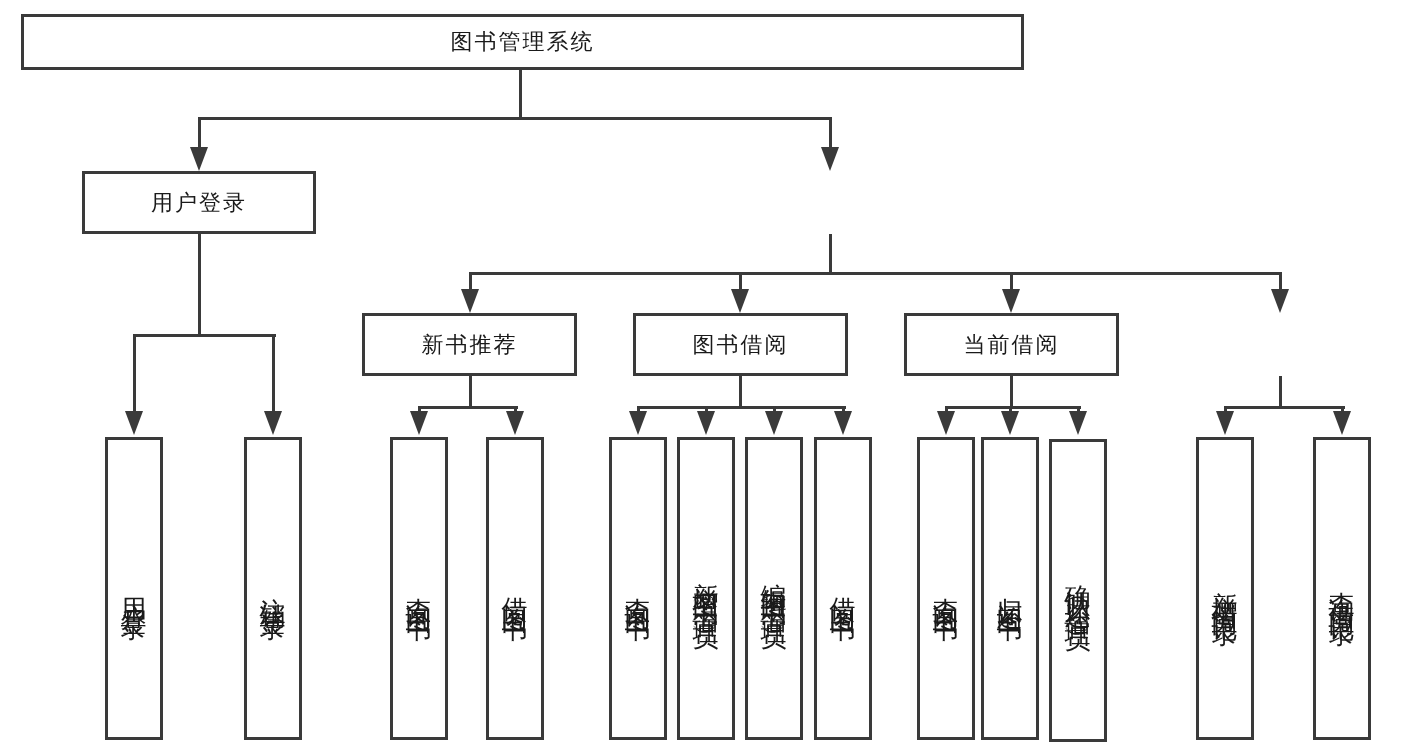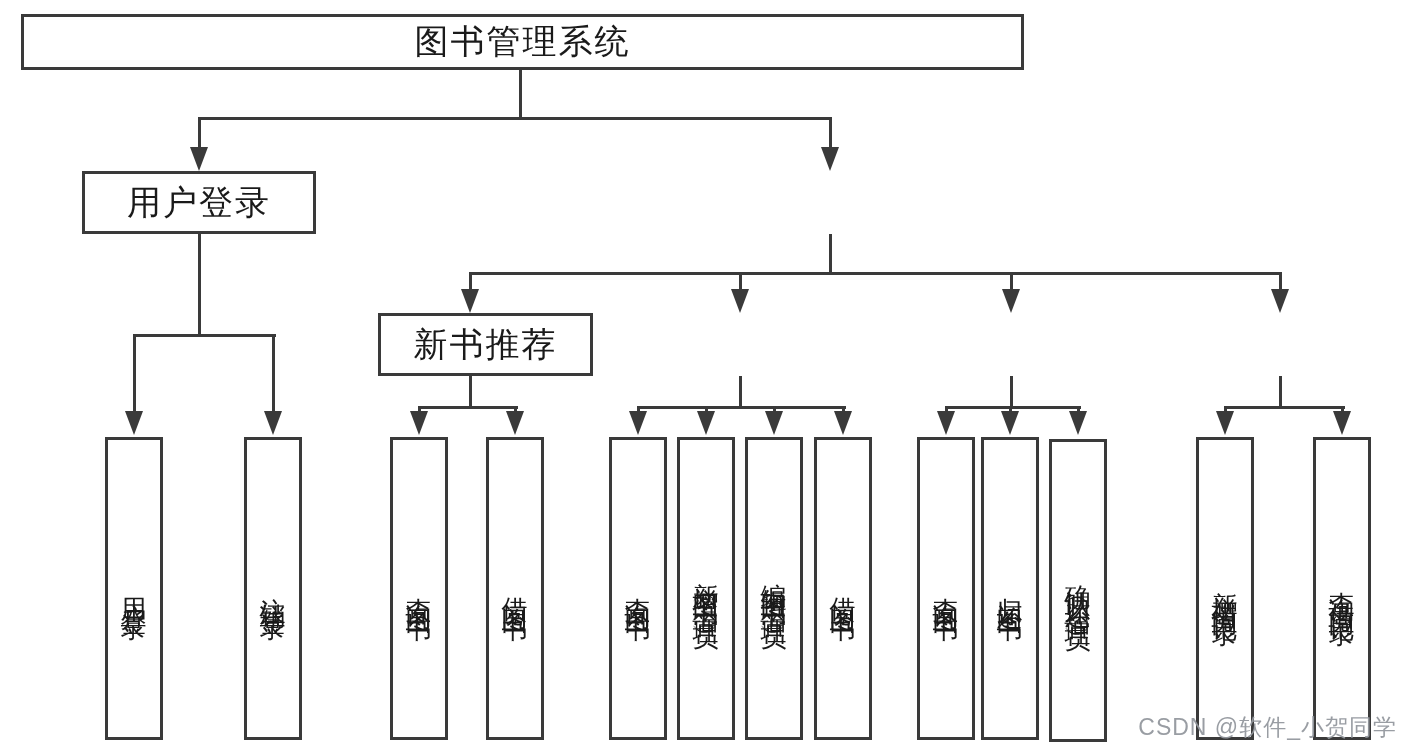--- a/index.html
+++ b/index.html
@@ -12,21 +12,21 @@
   }
   .node{
     position:absolute;
     box-sizing:border-box;
     border:3px solid #3a3a3a;
     background:#ffffff;
     display:flex;
     align-items:center;
     justify-content:center;
     color:#1a1a1a;
-    font-size:34px;
+    font-size:22px;
     letter-spacing:2px;
     white-space:nowrap;
   }
   .node-v{
     position:absolute;
     box-sizing:border-box;
     border:3px solid #3a3a3a;
     background:#ffffff;
     display:flex;
     align-items:center;
@@ -89,22 +89,28 @@
   <div class="hl" style="left:469px;top:272px;width:813px"></div>
   <div class="vl" style="left:469px;top:272px;height:20px"></div>
   <div class="arrow" style="left:461px;top:289px"></div>
   <div class="vl" style="left:739px;top:272px;height:20px"></div>
   <div class="arrow" style="left:731px;top:289px"></div>
   <div class="vl" style="left:1010px;top:272px;height:20px"></div>
   <div class="arrow" style="left:1002px;top:289px"></div>
   <div class="vl" style="left:1279px;top:272px;height:20px"></div>
   <div class="arrow" style="left:1271px;top:289px"></div>
 
-  <div class="node" style="left:378px;top:313px;width:215px;height:63px">
+  <div class="node" style="left:362px;top:313px;width:215px;height:63px">
     <span>新书推荐</span>
+  </div>
+  <div class="node" style="left:633px;top:313px;width:215px;height:63px">
+    <span>图书借阅</span>
+  </div>
+  <div class="node" style="left:904px;top:313px;width:215px;height:63px">
+    <span>当前借阅</span>
   </div>
 
   <div class="vl" style="left:469px;top:376px;height:33px"></div>
   <div class="hl" style="left:418px;top:406px;width:100px"></div>
   <div class="vl" style="left:418px;top:406px;height:9px"></div>
   <div class="arrow" style="left:410px;top:411px"></div>
   <div class="vl" style="left:514px;top:406px;height:9px"></div>
   <div class="arrow" style="left:506px;top:411px"></div>
 
   <div class="vl" style="left:739px;top:376px;height:33px"></div>
@@ -171,15 +177,14 @@
     <span class="vtext">确认归还（管理员）</span>
   </div>
 
   <div class="node-v" style="left:1196px;top:437px;width:58px;height:303px">
     <span class="vtext">新增借阅记录</span>
   </div>
   <div class="node-v" style="left:1313px;top:437px;width:58px;height:303px">
     <span class="vtext">查询借阅记录</span>
   </div>
 
-  <div class="watermark">CSDN @软件_小贺同学</div>
 
 </div>
 
 </body></html>

